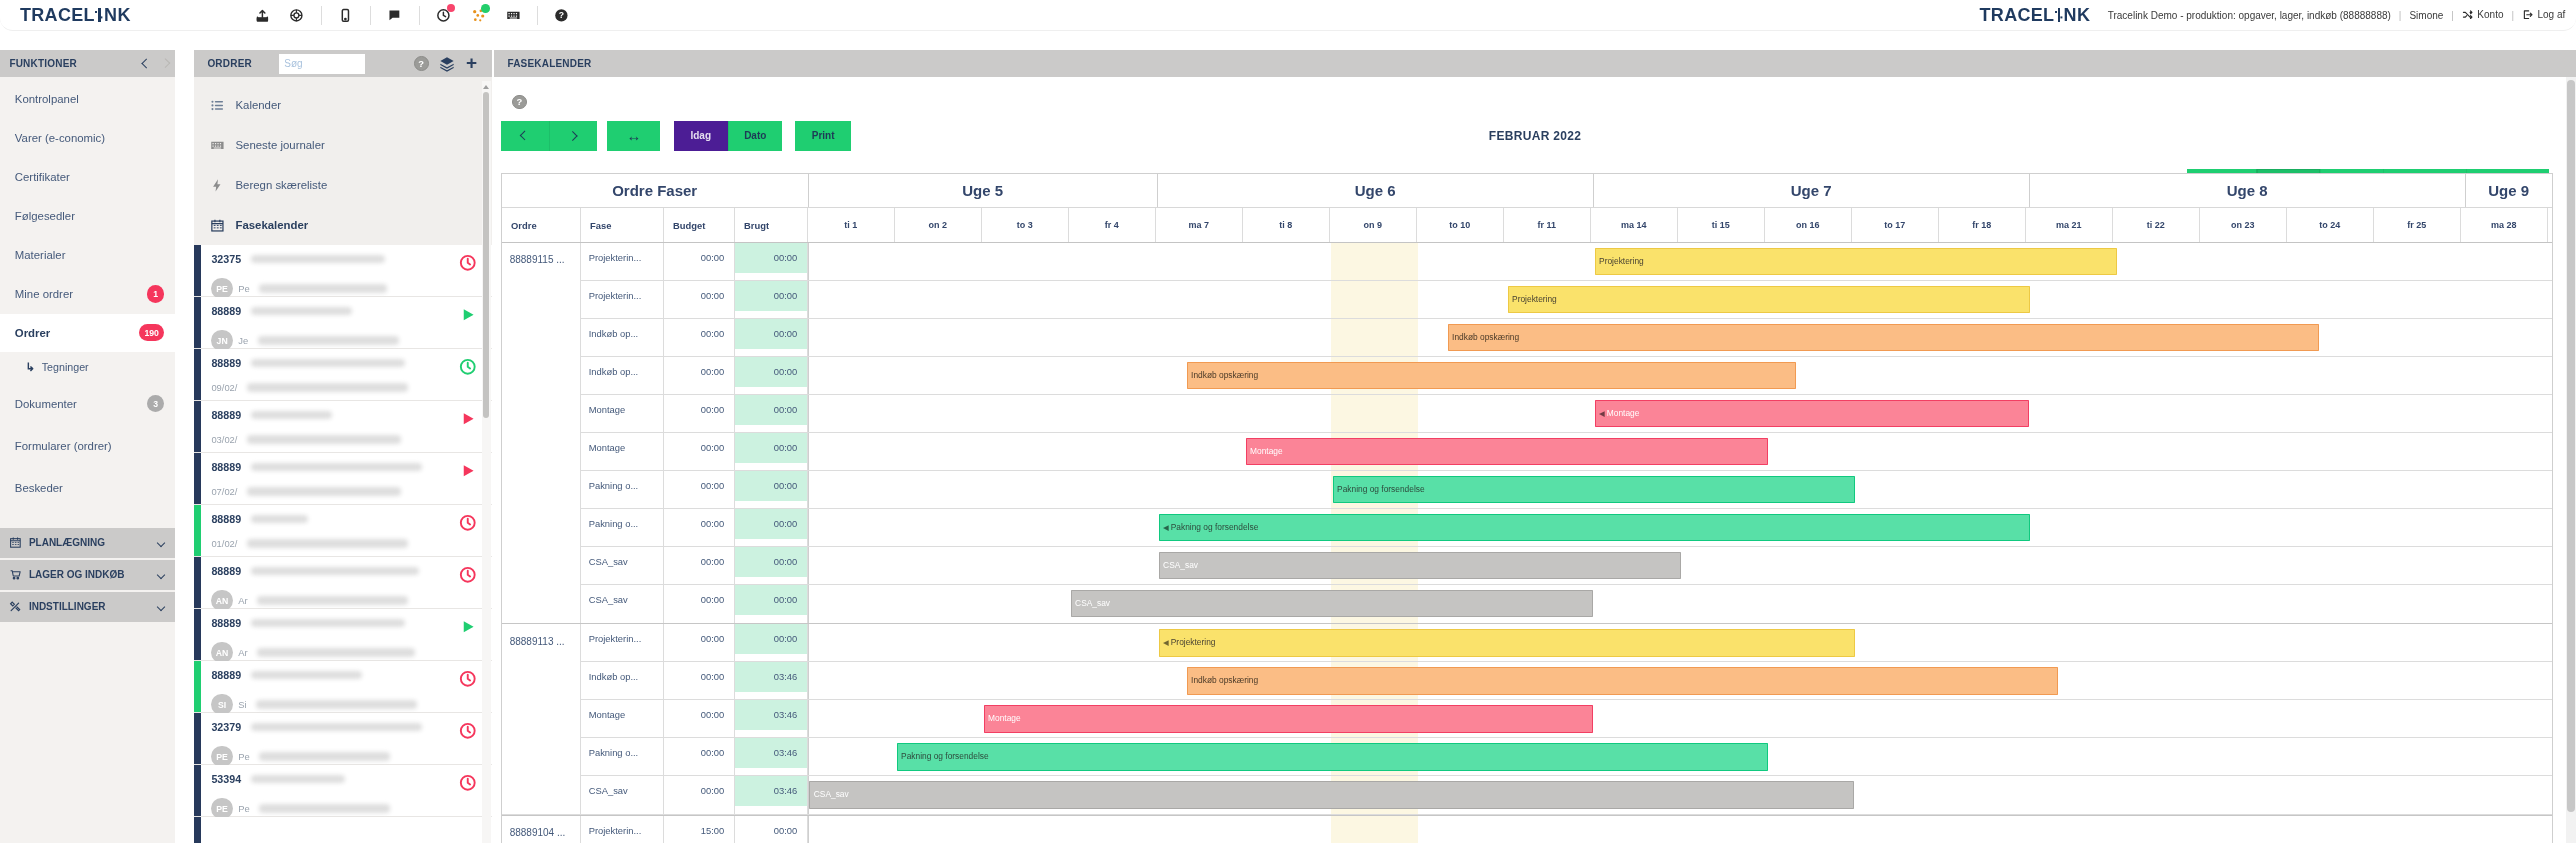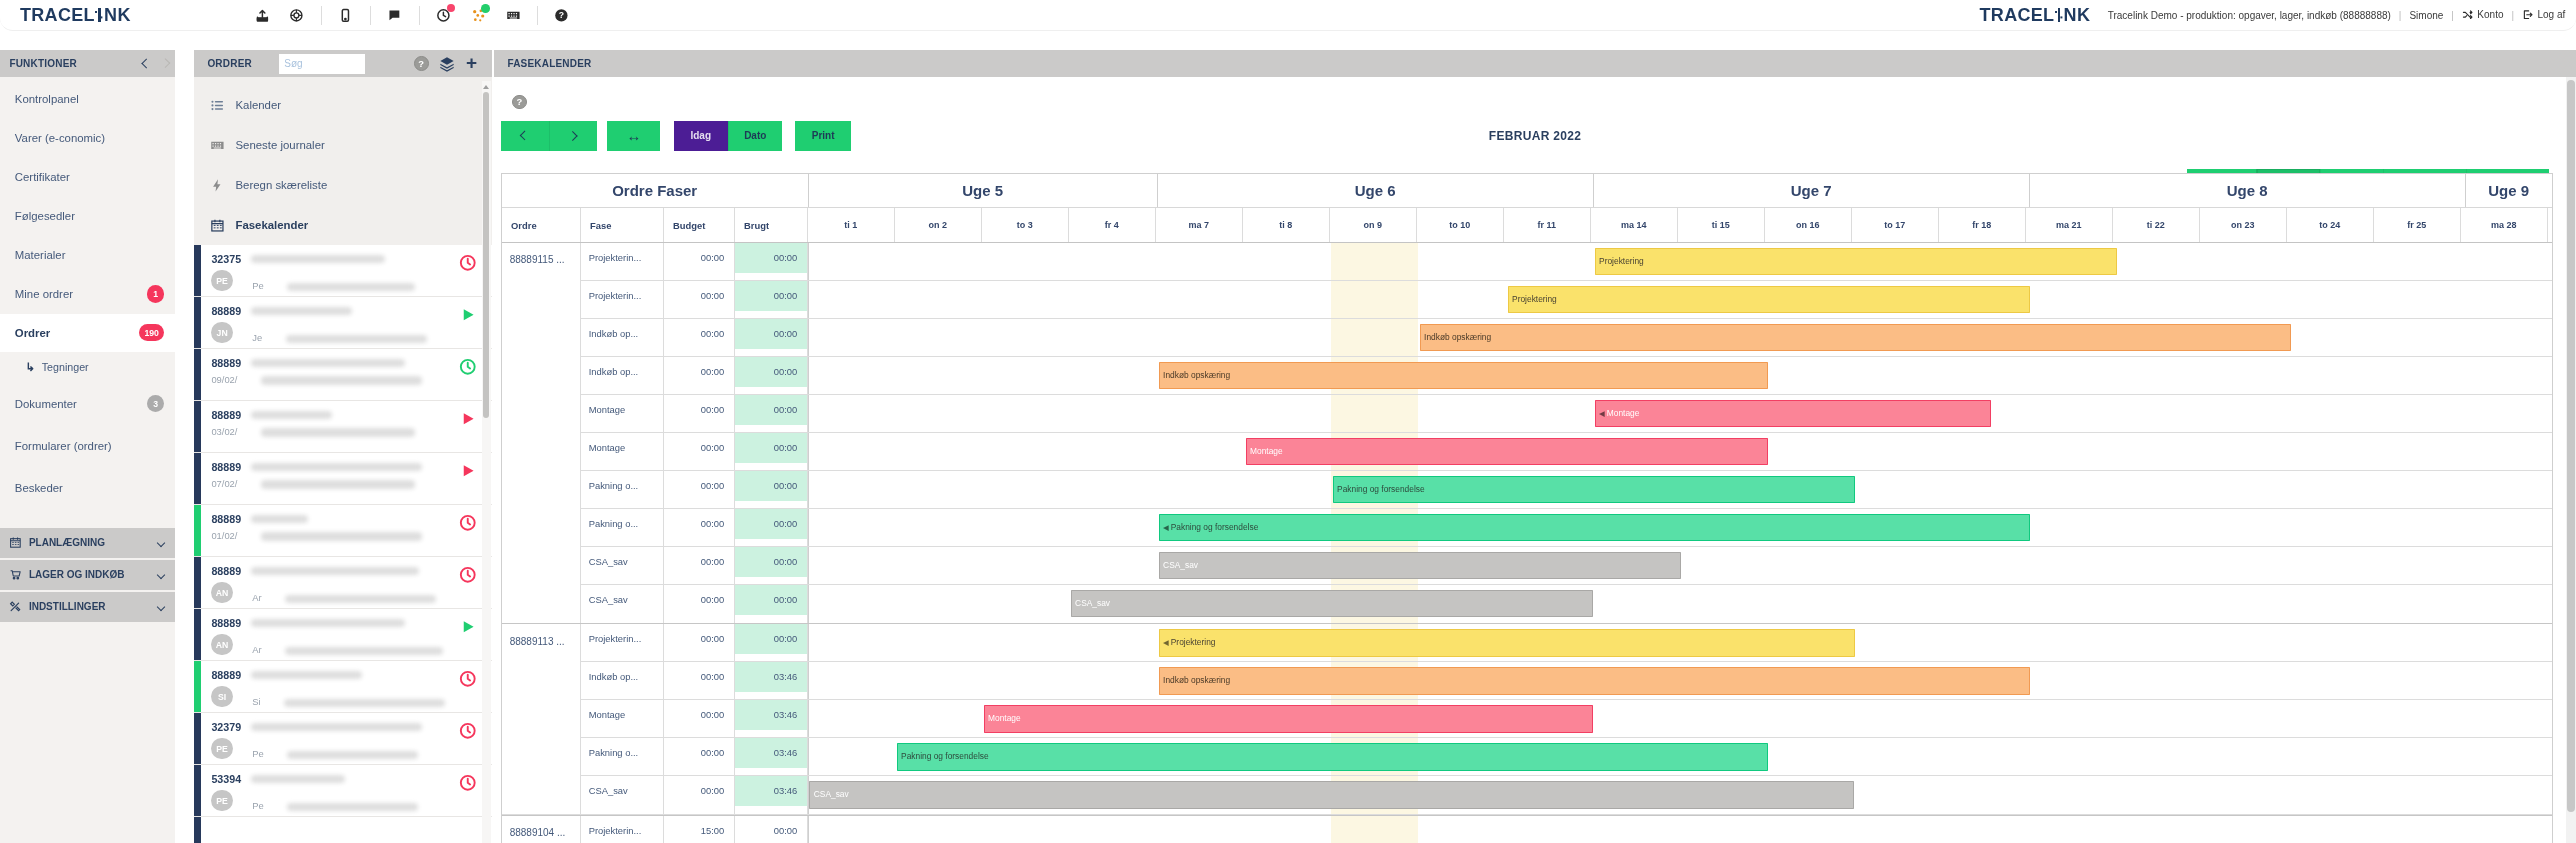--- a/index.html
+++ b/index.html
@@ -67,21 +67,21 @@
   .quick-link { height:40px; display:flex; align-items:center; padding-left:16px; font-size:11.4px; color:#44597A; cursor:pointer; }
   .quick-link svg { width:14.8px; height:14.8px; margin-right:10.7px; }
   .quick-link.active { color:#2A3F5F; font-weight:bold; }
   .order-list { flex:1; overflow:hidden; }
   .order-item { height:52px; background:#fff; border-bottom:0.7px solid #E8E6E4; position:relative; display:flex; cursor:pointer; }
   .order-stripe { width:6.7px; flex:none; }
   .order-stripe.navy { background:#27395B; } .order-stripe.green { background:#1FCE71; }
   .order-body { flex:1; padding:6.7px 0 0 10.7px; position:relative; }
   .order-num { font-size:10.7px; font-weight:bold; color:#2A3F5F; display:inline-block; vertical-align:middle; }
   .blurblob { display:inline-block; vertical-align:middle; height:8.7px; border-radius:4px; background:#DEDEDE; filter:blur(2px); margin-left:9.4px; }
-  .order-line2 { margin-top:5px; display:flex; align-items:flex-end; font-size:9.4px; color:#9AA3AE;gap:14px; }
+  .order-line2 { margin-top:13px; display:flex; align-items:center; font-size:9.4px; color:#9AA3AE; }
   .avatar { width:21.5px; height:21.5px; border-radius:50%; background:#C6C6C6; color:#fff; font-weight:bold; font-size:8.7px; display:flex; align-items:center; justify-content:center; margin-right:5.4px; flex:none; }
   .order-status { position:absolute; right:16px; top:9.4px; width:17.5px; height:17.5px; }
   .order-status svg { width:17.5px; height:17.5px; }
   .st-red { color:#F5365C; } .st-green { color:#1FCE71; }
   .pscroll { position:absolute; right:1.3px; top:31px; width:8.7px; bottom:0; background:#F7F6F5; }
   .pscroll .arr { width:0; height:0; border-left:3.4px solid transparent; border-right:3.4px solid transparent; border-bottom:4.7px solid #9E9E9E; margin:4px auto 2.7px; }
   .pscroll .thumb { width:6px; margin:0 auto; height:326px; background:#C4C3C1; border-radius:3.4px; cursor:pointer; }
 
   
   .main { flex:1; display:flex; flex-direction:column; position:relative; }
@@ -123,21 +123,21 @@
   .brugt-fill.mint { background:#CCF2E0; }
   .g-canvas { flex:1; position:relative; border-left:1.3px solid #CFCFCF;
     background:
       repeating-linear-gradient(to right, transparent 0, transparent 87px, #D6D6D6 87px, #D6D6D6 87px),
       linear-gradient(#FCF7E2,#FCF7E2);
     background-size:auto, 87px 100%;
     background-position:0 0, 522px 0;
     background-repeat:repeat, no-repeat; }
   .bar { position:absolute; top:4.7px; height:27.5px; border:0.7px solid; border-bottom-width:1.3px; font-size:8.4px; line-height:25px; padding-left:3.4px; white-space:nowrap; overflow:hidden; cursor:pointer; border-radius:0.7px; }
   .bar.yellow { background:#FAE26B; border-color:#EDC944; color:#4A4433; }
-  .bar.orange { background:#FBBD85; border-color:#F19A52; color:#4A3A28; }
+  .bar.orange { background:#FBBD85; border-color:#F19A52; color:#4A3A28;margin-left:28px; }
   .bar.pink   { background:#FB8497; border-color:#F23F63; color:#fff; }
   .bar.green  { background:#58E0A7; border-color:#10C97F; color:#2E4A3C; }
   .bar.gray   { background:#C5C4C2; border-color:#A9A8A6; color:#fff; }
   .bar-arrow { font-size:7.4px; margin-right:2px; color:rgba(0,0,0,.55); }
 
   .vscroll { position:absolute; right:0; top:27px; bottom:0; width:10px; background:#F2F2F2; }
   .vscroll .thumb { width:7.4px; margin:2.7px auto 0; height:732px; background:#C7C7C7; border-radius:4px; cursor:pointer; }
 </style>
 </head>
 <body>
@@ -659,21 +659,21 @@
                     <div class="bar orange" style="left: 350px; width: 609px;"><span>Indkøb opskæring</span></div>
                   </div>
                 </div>
                 <div class="g-row">
                   <div class="cell-fase">Montage</div>
                   <div class="cell-budget">00:00</div>
                   <div class="cell-brugt">
                     <div class="brugt-fill mint">00:00</div>
                   </div>
                   <div class="g-canvas">
-                    <div class="bar pink" style="left: 786px; width: 396px;"><span class="bar-arrow">◀</span><span>Montage</span></div>
+                    <div class="bar pink" style="left: 786px; width: 434px;"><span class="bar-arrow">◀</span><span>Montage</span></div>
                   </div>
                 </div>
                 <div class="g-row">
                   <div class="cell-fase">Montage</div>
                   <div class="cell-budget">00:00</div>
                   <div class="cell-brugt">
                     <div class="brugt-fill mint">00:00</div>
                   </div>
                   <div class="g-canvas">
                     <div class="bar pink" style="left: 437px; width: 522px;"><span>Montage</span></div>

